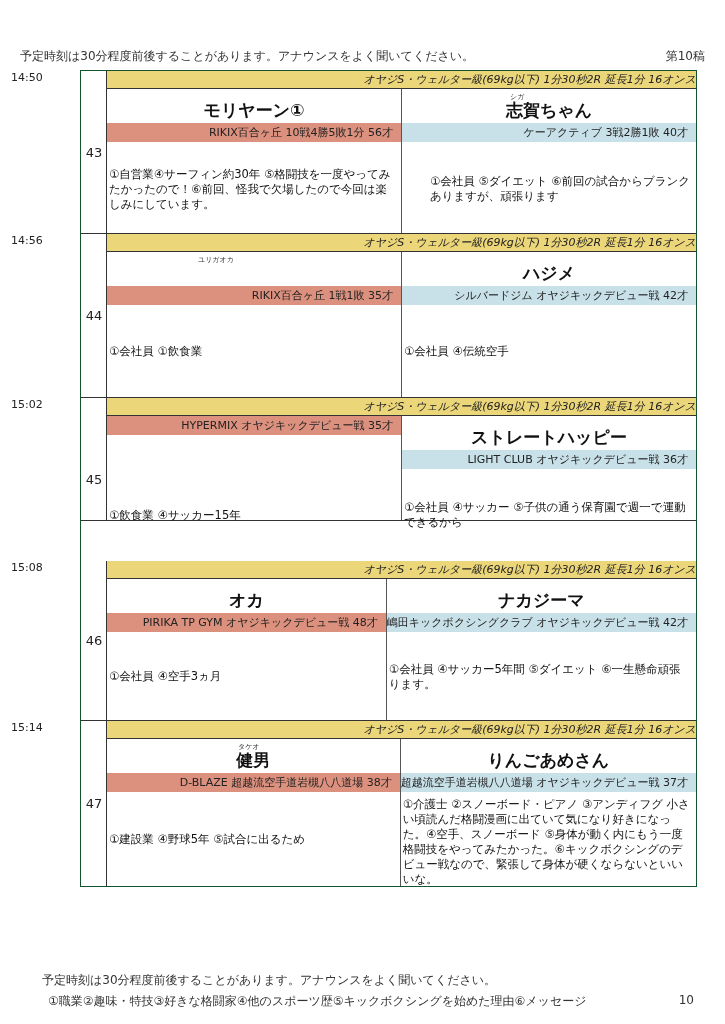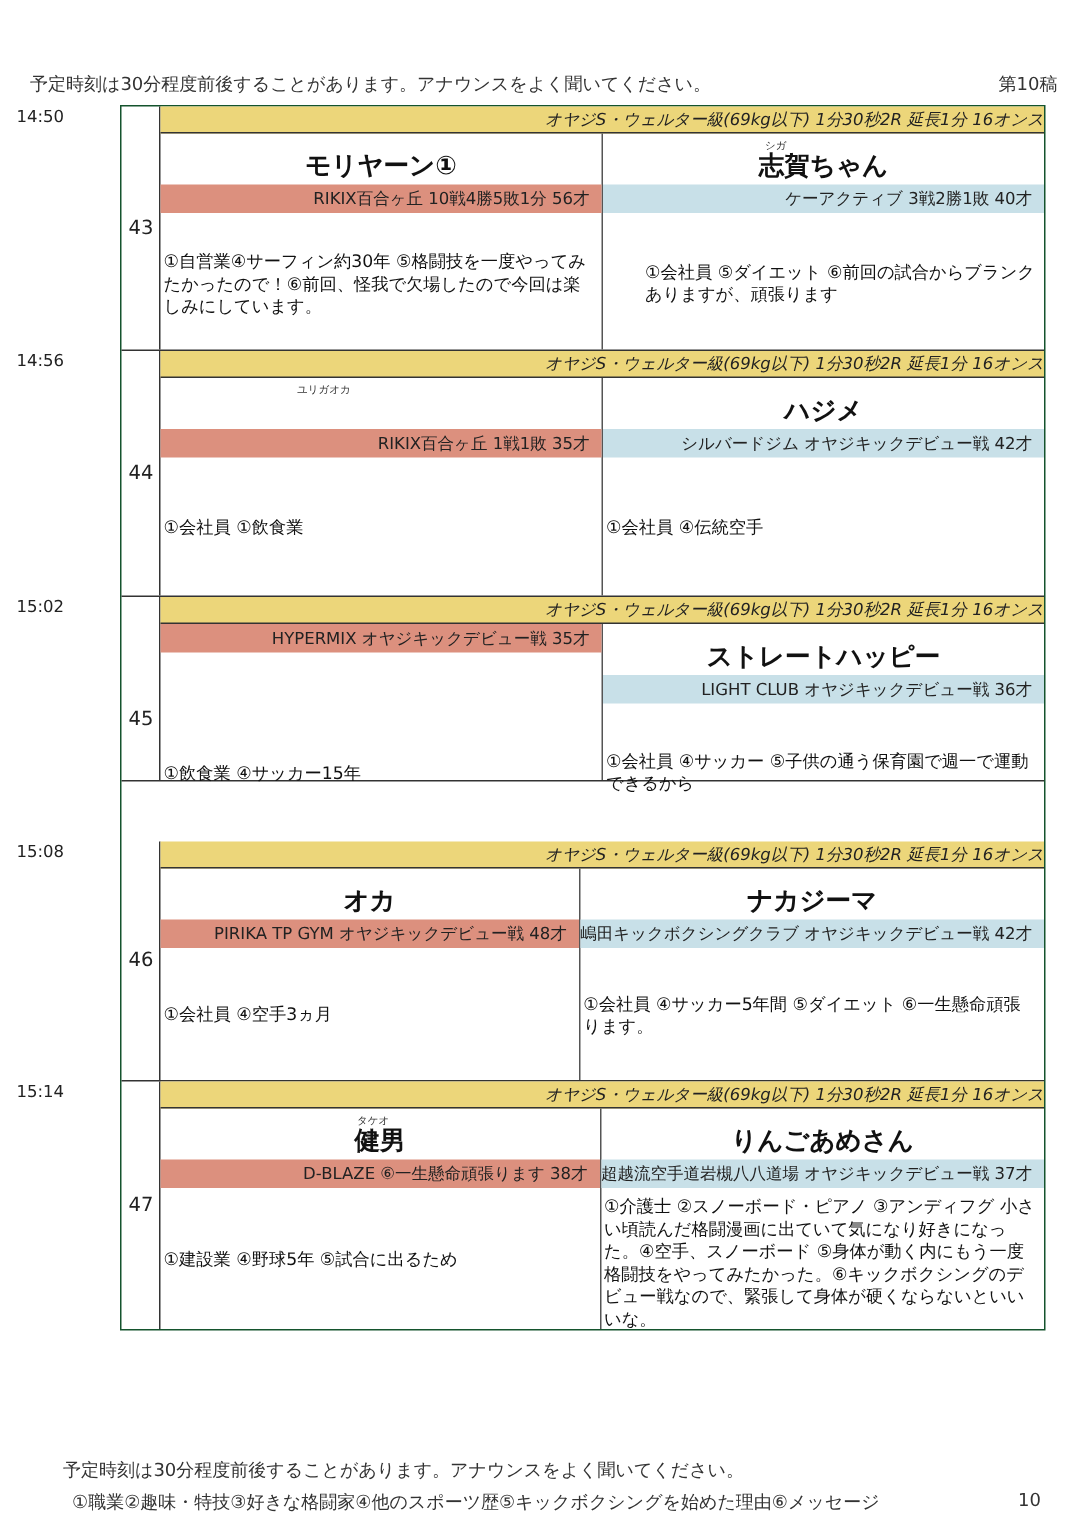--- a/index.html
+++ b/index.html
@@ -154,21 +154,21 @@
         <div class="num" style="top:75px;">47</div>
       </div>
     <div class="content">
       <div class="class-bar">オヤジS・ウェルター級(69kg以下)  1分30秒2R  延長1分  16オンス</div>
       <div class="sides">
         <div class="side left">
           <div class="name-area">
               <span class="ruby" style="left:131px;">タケオ</span>
               <div class="name">健男</div>
             </div>
-          <div class="info red">D-BLAZE  ⑥一生懸命頑張ります  38才</div>
+          <div class="info red">D-BLAZE  超越流空手道岩槻八八道場  38才</div>
           <div class="profile" style="top:93px;">①建設業  ④野球5年  ⑤試合に出るため</div>
         </div>
         <div class="side">
           <div class="name-area">
               <span class="ruby"></span>
               <div class="name">りんごあめさん</div>
             </div>
           <div class="info blue">超越流空手道岩槻八八道場  オヤジキックデビュー戦  37才</div>
           <div class="profile" style="top:58px;">①介護士  ②スノーボード・ピアノ  ③アンディフグ  小さい頃読んだ格闘漫画に出ていて気になり好きになった。④空手、スノーボード  ⑤身体が動く内にもう一度格闘技をやってみたかった。⑥キックボクシングのデビュー戦なので、緊張して身体が硬くならないといいいな。</div>
         </div>

